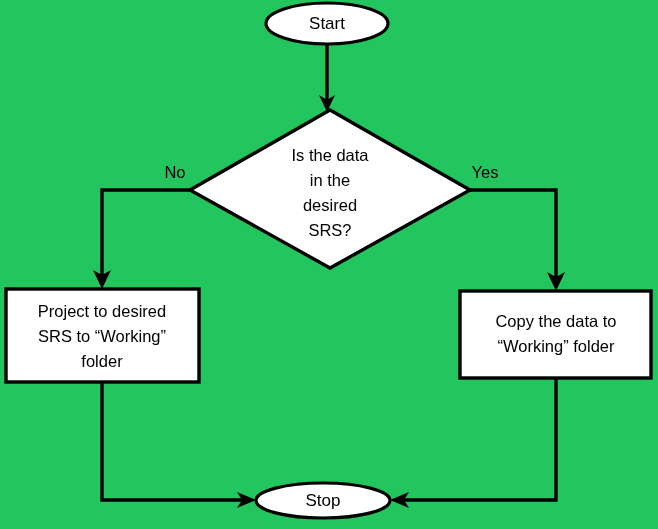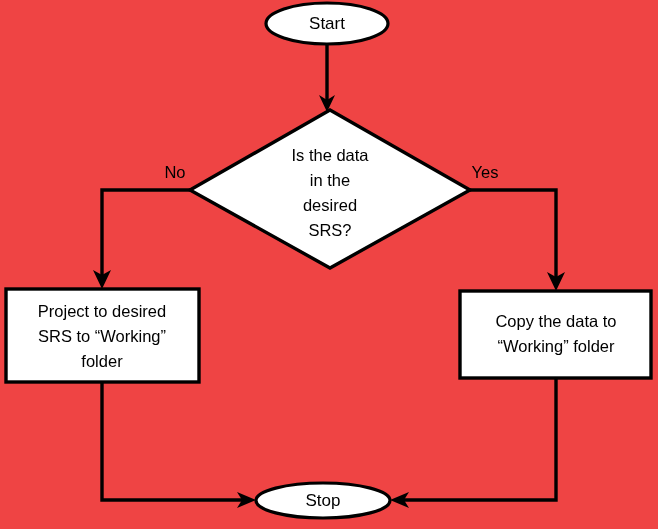--- a/index.html
+++ b/index.html
@@ -10,21 +10,21 @@
   body {
     width: 658px;
     height: 529px;
     overflow: hidden;
     font-family: "Liberation Sans", sans-serif;
   }
   #flowchart-root {
     position: relative;
     width: 658px;
     height: 529px;
-    background: #ef4444;
+    background: #22c55e;
   }
   svg#flow-svg {
     position: absolute;
     top: 0;
     left: 0;
     width: 658px;
     height: 529px;
     display: block;
   }
   .node-shape {

